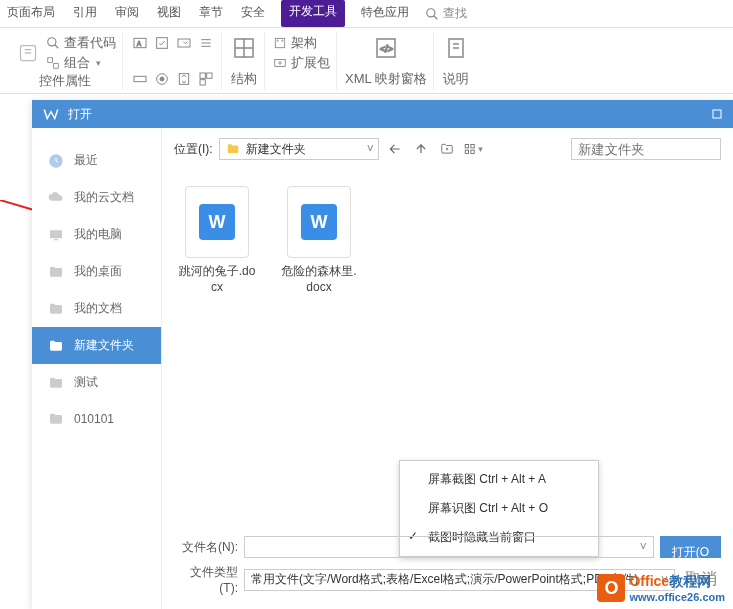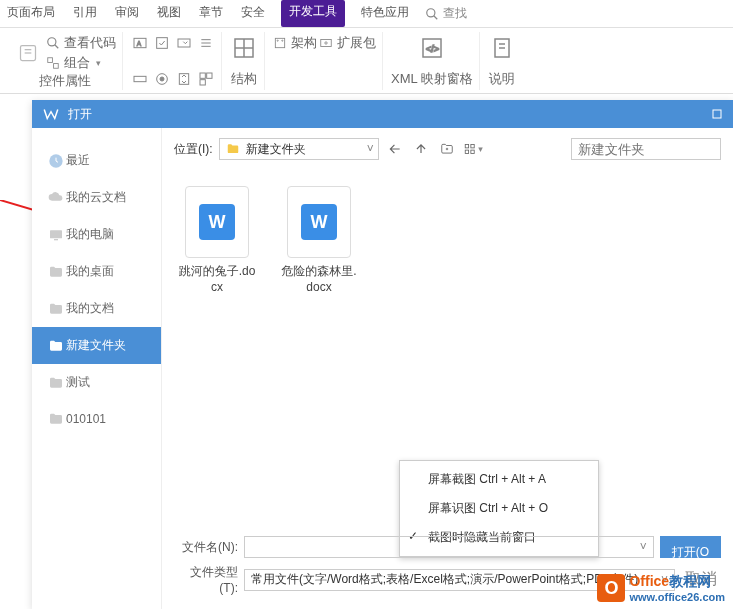--- a/index.html
+++ b/index.html
@@ -20,21 +20,21 @@
     .ribbon-label { font-size: 13px; color: #666; display: flex; align-items: center; gap: 4px; }
     .dropdown-arrow::after { content: "▾"; font-size: 9px; color: #888; margin-left: 2px; }
     
     
     .dialog { position: absolute; top: 100px; left: 32px; right: 0; bottom: 0; background: #fff; display: flex; flex-direction: column; box-shadow: 0 2px 8px rgba(0,0,0,0.15); }
     .dialog-title { height: 28px; background: #4a8fd6; color: #fff; display: flex; align-items: center; padding: 0 10px; font-size: 12px; }
     .dialog-title .w-logo { width: 18px; height: 18px; margin-right: 8px; }
     .dialog-body { flex: 1; display: flex; }
     
     .sidebar { width: 130px; border-right: 1px solid #eee; padding-top: 14px; }
-    .sidebar-item { display: flex; align-items: center; padding: 10px 16px; gap: 2px; color: #666; cursor: pointer; font-size: 12px; }
+    .sidebar-item { display: flex; align-items: center; padding: 10px 16px; gap: 10px; color: #666; cursor: pointer; font-size: 12px; }
     .sidebar-item.active { background: #4a8fd6; color: #fff; }
     .sidebar-icon { width: 16px; height: 16px; display: inline-flex; align-items: center; justify-content: center; }
     
     .main-area { flex: 1; display: flex; flex-direction: column; }
     .location-bar { display: flex; align-items: center; padding: 10px 12px; gap: 6px; }
     .location-dropdown { display: flex; align-items: center; border: 1px solid #ccc; min-width: 160px; height: 22px; padding: 0 6px; gap: 6px; position: relative; }
     .location-dropdown .arrow { position: absolute; right: 4px; color: #888; }
     .toolbar-btn { width: 20px; height: 20px; display: inline-flex; align-items: center; justify-content: center; color: #666; cursor: pointer; }
     .search-field { margin-left: auto; border: 1px solid #ccc; height: 22px; width: 150px; padding: 0 6px; }
     
@@ -180,21 +180,21 @@
         <svg width="24" height="24" viewBox="0 0 24 24" fill="none" stroke="#888" stroke-width="1.5">
           <rect x="3" y="3" width="18" height="18"></rect>
           <line x1="3" y1="12" x2="21" y2="12"></line>
           <line x1="12" y1="3" x2="12" y2="21"></line>
         </svg>
       </span>
     <span class="ribbon-label">结构</span>
   </div>
 
   <div class="ribbon-group">
-    <div class="ribbon-row" style="flex-direction:row;gap:2px;align-items:flex-start;">
+    <div class="ribbon-row" style="flex-direction:column;gap:2px;align-items:flex-start;">
       <span class="ribbon-label">
         <svg width="14" height="14" viewBox="0 0 24 24" fill="none" stroke="#888" stroke-width="1.5">
             <rect x="4" y="4" width="16" height="16"></rect>
             <circle cx="8" cy="8" r="1"></circle>
             <circle cx="16" cy="8" r="1"></circle>
           </svg>
         <span>架构</span>
       </span>
       <span class="ribbon-label">
         <svg width="14" height="14" viewBox="0 0 24 24" fill="none" stroke="#888" stroke-width="1.5">

